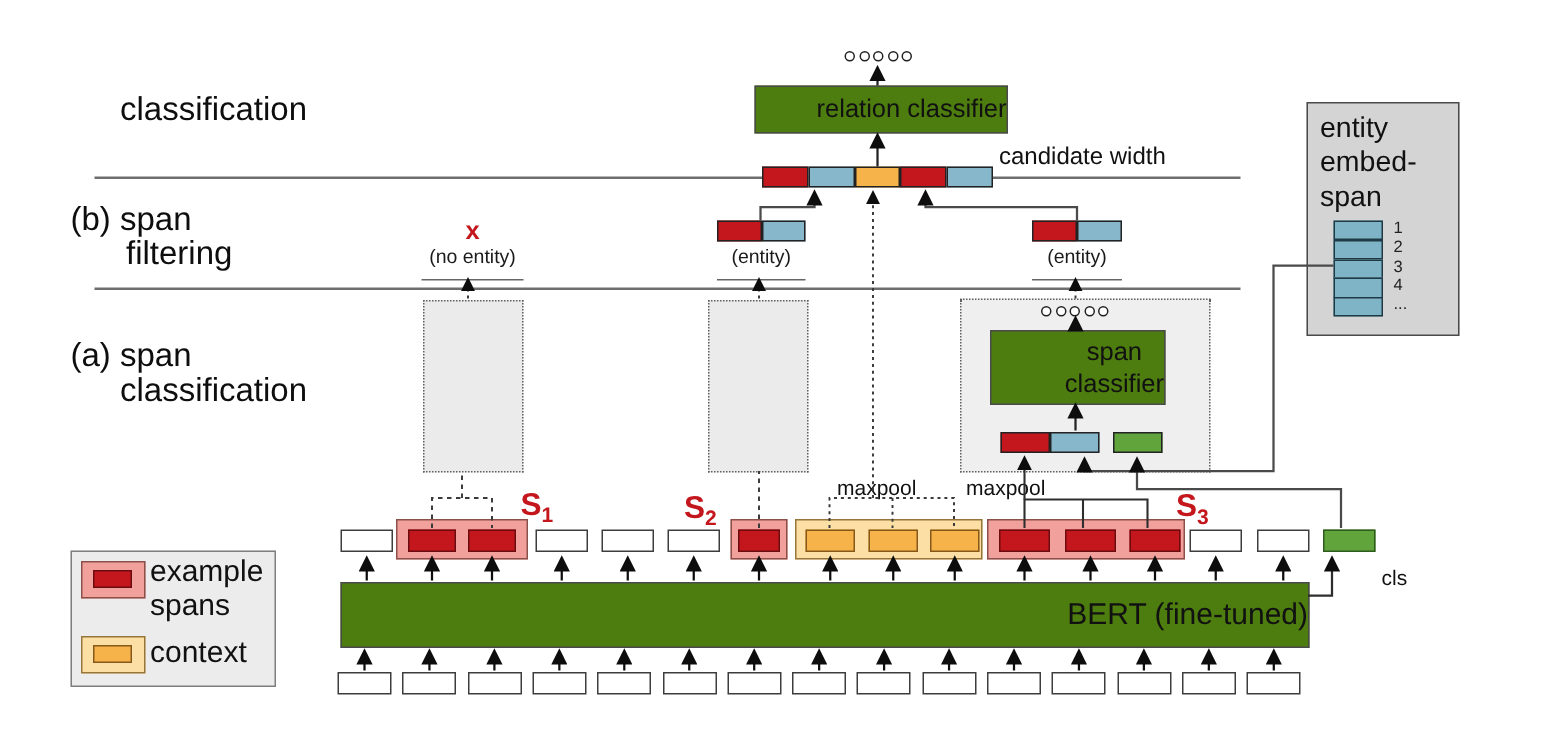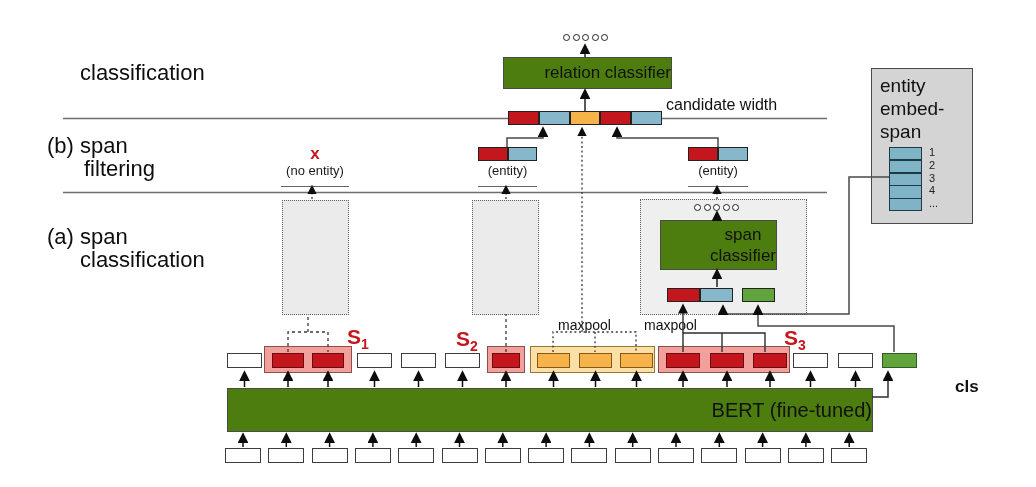--- a/index.html
+++ b/index.html
@@ -175,22 +175,35 @@
       <div class="tok" style="left: 658px; top: 448px; width: 36px; height: 15px;"></div>
       <div class="tok" style="left: 701.3px; top: 448px; width: 36px; height: 15px;"></div>
       <div class="tok" style="left: 744.6px; top: 448px; width: 36px; height: 15px;"></div>
       <div class="tok" style="left: 787.9px; top: 448px; width: 36px; height: 15px;"></div>
       <div class="tok" style="left: 831.2px; top: 448px; width: 36px; height: 15px;"></div>
     </div>
 
   <div class="abs box3 grayBox" style="left:227px;top:388px;width:644px;height:42px;font-size:20px;font-weight:normal;">
     <span>BERT (fine-tuned)</span>
   </div>
-  <div class="abs box3" style="left:955px;top:377px;font-size:17px;font-weight:bold;">cls</div>
-
+  <div class="abs box3" style="left:921px;top:377px;font-size:14px;">cls</div>
+
+  <div class="abs box3" style="left:47px;top:367px;width:137px;height:91px;background:#ececec;border:1.6px solid #7e7e7e;box-sizing:border-box;">
+    <div class="legendSwatch" style="left:6px;top:6px;width:43px;height:25px;background:#f2a09c;border:1.4px solid #8c504b;">
+      <div style="position:absolute;left:7px;top:5px;width:26px;height:12px;background:#c4161d;border:1.4px solid #6d0c10;box-sizing:border-box;"></div>
+    </div>
+    <div style="position:absolute;left:52px;top:2px;font-size:20px;line-height:23px;">
+      <div>example</div>
+      <div>spans</div>
+    </div>
+    <div class="legendSwatch" style="left:6px;top:56px;width:43px;height:25px;background:#fbdfa5;border:1.4px solid #97763b;">
+      <div style="position:absolute;left:7px;top:5px;width:26px;height:12px;background:#f6b34a;border:1.4px solid #86591a;box-sizing:border-box;"></div>
+    </div>
+    <div style="position:absolute;left:52px;top:56px;font-size:20px;">context</div>
+  </div>
 
   <svg class="layer" id="over">
     <defs>
       <marker id="ah" viewBox="0 0 10 10" refX="6.5" refY="5" markerWidth="7.2" markerHeight="7.2" orient="auto-start-reverse">
         <path d="M0,0 L10,5 L0,10 z" fill="#0d0d0d"></path>
       </marker>
     </defs>
 
     <line x1="585" y1="57" x2="585" y2="47" stroke="#222" stroke-width="1.5" marker-end="url(#ah)"></line>
     <line x1="585" y1="111" x2="585" y2="92" stroke="#222" stroke-width="1.5" marker-end="url(#ah)"></line>

